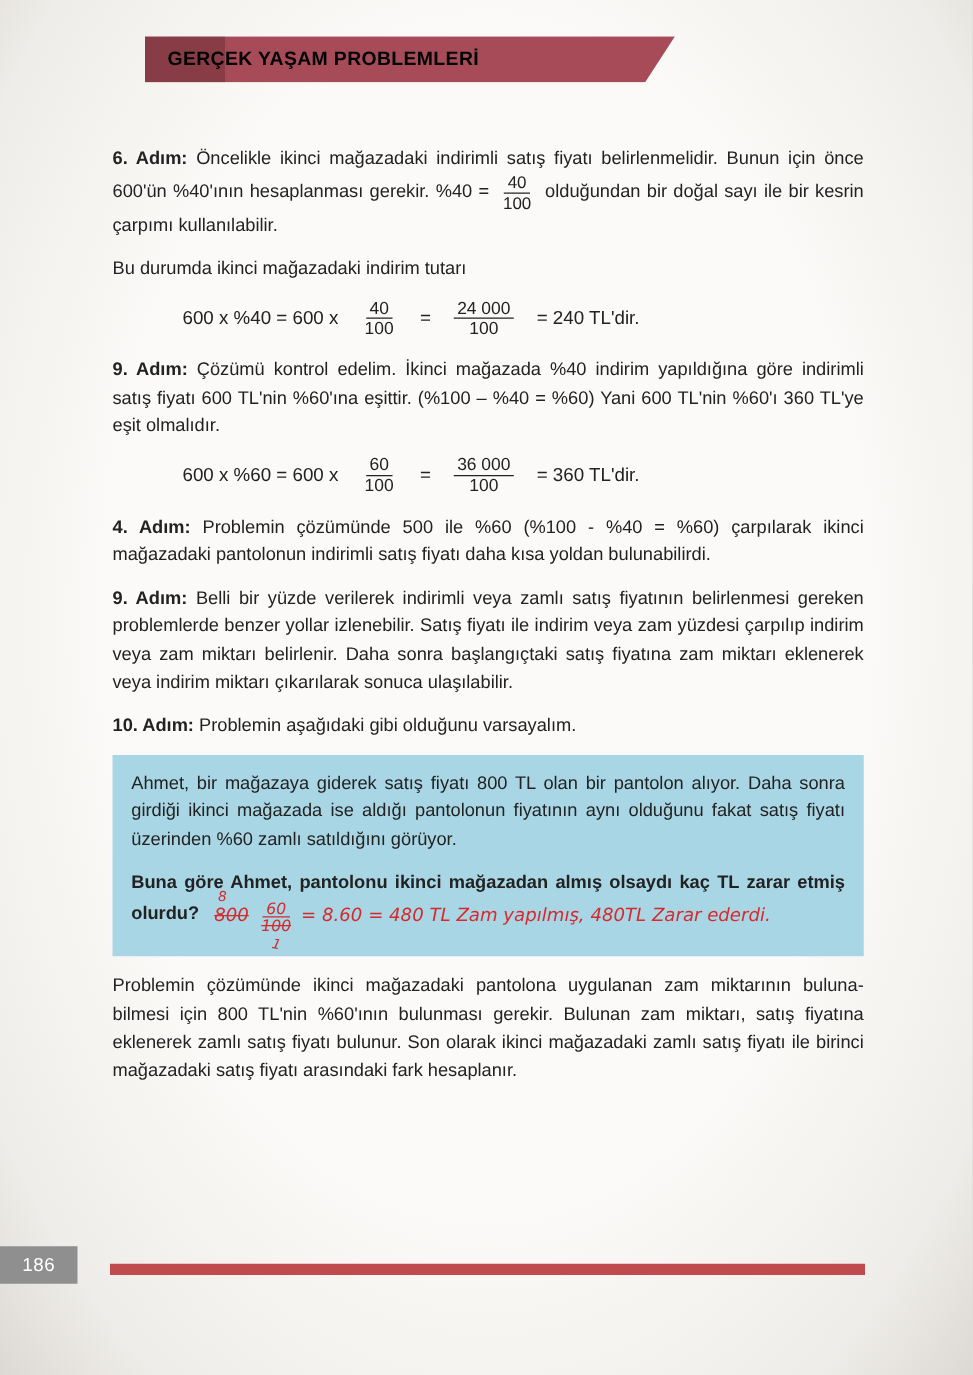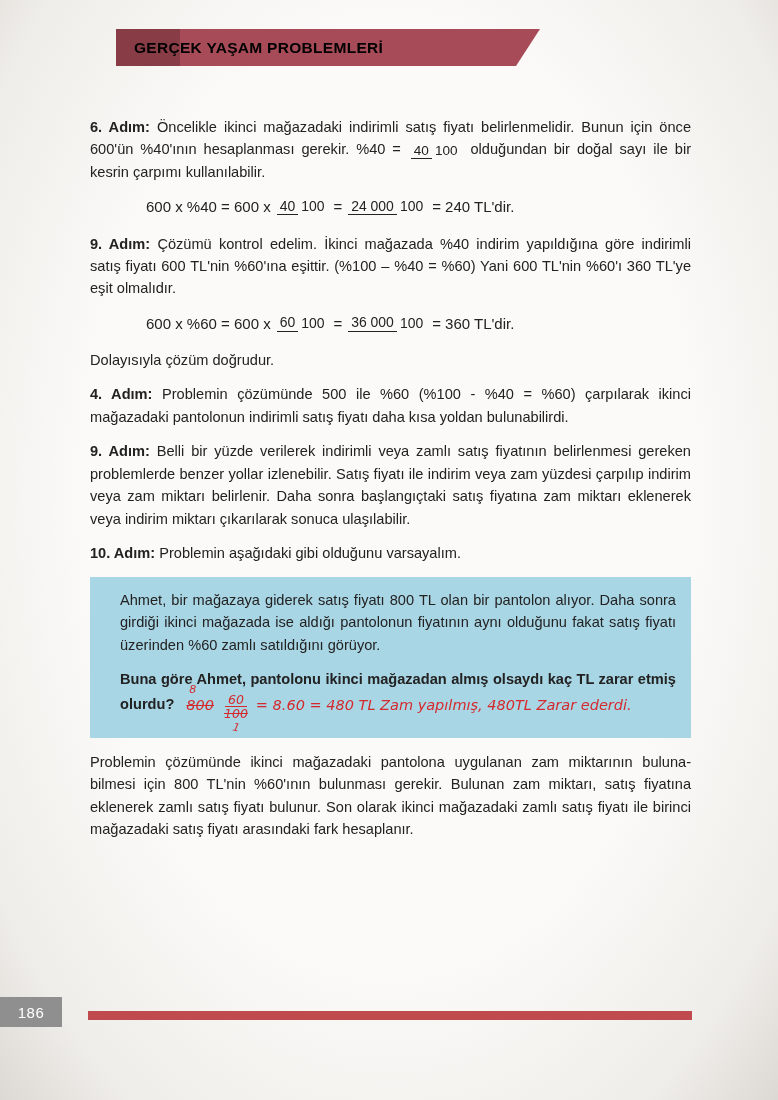--- a/index.html
+++ b/index.html
@@ -27,32 +27,32 @@
   }
   .banner-title { position:relative; padding-left:4px; }
   
   .content {
     position:absolute; top:116px; left:90px; width:601px;
     font-size:14.6px; line-height:1.54; color:#222; text-align:justify;
   }
   .para { margin:0 0 12px 0; }
   .step-label { font-weight:bold; }
   .frac {
-    display:inline-flex; flex-direction:row; align-items:center;
+    display:inline-flex; flex-direction:column; align-items:center;
     vertical-align:middle; margin:0 3px; line-height:1.12; font-size:.93em;
   }
   .frac .num { border-bottom:1.4px solid #222; padding:0 3px; }
   .frac .den { padding:0 3px; }
   .formula {
-    margin:2px 0 14px 56px; display:flex; align-items:center; gap:3px;
+    margin:2px 0 14px 56px; display:flex; align-items:center; gap:15px;
     font-size:15px; text-align:right;
   }
   
   .problem-box {
-    background:#a9d6e5; padding:12px 15px 20px 30px; margin:4px 0 13px 0;
+    background:#a9d6e5; padding:12px 15px 20px 15px; margin:4px 0 13px 0;
   }
   .problem-box .q { font-weight:bold; margin-top:12px; }
   
   .hw {
     font-family:"DejaVu Sans", sans-serif; font-style:italic;
     color:#d42a2e; font-weight:normal; font-size:14.5px;
     white-space:nowrap; margin-left:12px; position:relative; top:2px;
   }
   .hw-cancel { position:relative; display:inline-block; margin-right:2px; }
   .hw-cancel .hw-strike { text-decoration:line-through; }
@@ -96,20 +96,21 @@
     <p class="para">
       <span class="step-label">6. Adım:</span>
       <span>Öncelikle ikinci mağazadaki indirimli satış fiyatı belirlenmelidir. Bunun için önce 600'ün %40'ının hesaplanması gerekir. %40 =</span>
       <span class="frac">
           <span class="num">40</span>
           <span class="den">100</span>
         </span>
       <span>olduğundan bir doğal sayı ile bir kesrin çarpımı kullanılabilir.</span>
     </p>
 
+    <p class="para">Bu durumda ikinci mağazadaki indirim tutarı</p>
 
     <div class="formula">
       <span>600 x %40 = 600 x</span>
       <span class="frac">
           <span class="num">40</span>
           <span class="den">100</span>
         </span>
       <span>=</span>
       <span class="frac">
           <span class="num">24 000</span>
@@ -131,21 +132,20 @@
           <span class="den">100</span>
         </span>
       <span>=</span>
       <span class="frac">
           <span class="num">36 000</span>
           <span class="den">100</span>
         </span>
       <span>= 360 TL'dir.</span>
     </div>
 
-    <p class="para">Dolayısıyla çözüm doğrudur.</p>
 
     <p class="para">
       <span class="step-label">4. Adım:</span>
       <span>Problemin çözümünde 500 ile %60 (%100 - %40 = %60) çarpılarak ikinci mağazadaki pantolonun indirimli satış fiyatı daha kısa yoldan bulunabilirdi.</span>
     </p>
 
     <p class="para">
       <span class="step-label">9. Adım:</span>
       <span>Belli bir yüzde verilerek indirimli veya zamlı satış fiyatının belirlenmesi gereken problemlerde benzer yollar izlenebilir. Satış fiyatı ile indirim veya zam yüzdesi çarpılıp indirim veya zam miktarı belirlenir. Daha sonra başlangıçtaki satış fiyatına zam miktarı eklenerek veya indirim miktarı çıkarılarak sonuca ulaşılabilir.</span>
     </p>

